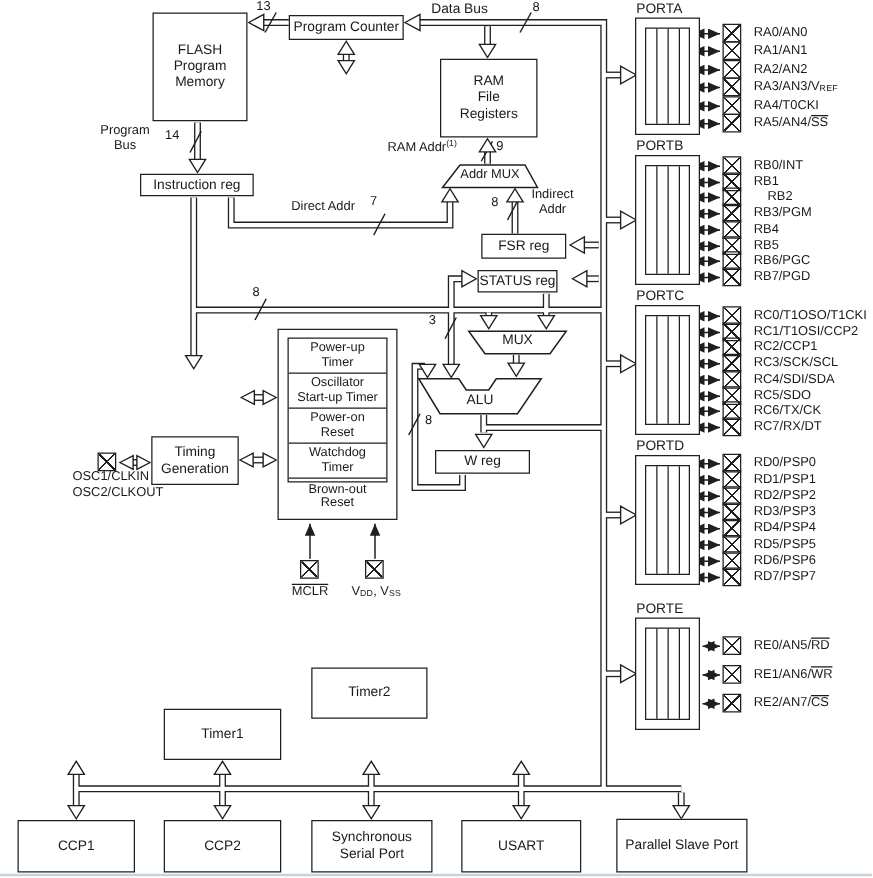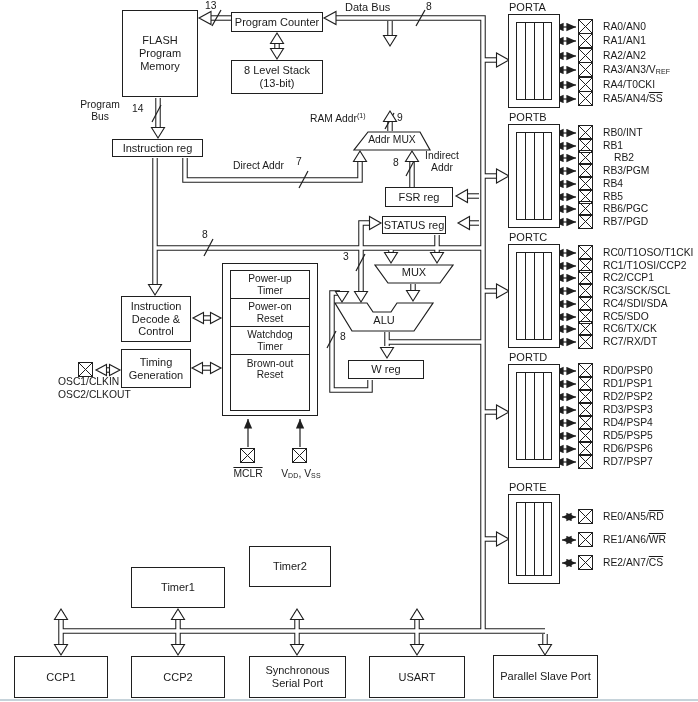--- a/index.html
+++ b/index.html
@@ -211,55 +211,55 @@
 </svg>
 
 <div class="box" style="left:122px;top:10px;width:76px;height:87px">
   <span>FLASH</span>
   <span>Program</span>
   <span>Memory</span>
 </div>
 <div class="box" style="left:231px;top:12px;width:92px;height:20px">
   <span>Program Counter</span>
 </div>
-<div class="box" style="left:231px;top:60px;width:92px;height:34px">
-  <span>8 Level Stack</span>
-  <span>(13-bit)</span>
+<div class="box" style="left:352px;top:47px;width:78px;height:63px">
+  <span>RAM</span>
+  <span>File</span>
+  <span>Registers</span>
 </div>
 <div class="box" style="left:112px;top:139px;width:91px;height:18px">
   <span>Instruction reg</span>
 </div>
 <div class="box" style="left:385px;top:187px;width:68px;height:20px">
   <span>FSR reg</span>
 </div>
 <div class="box" style="left:382px;top:216px;width:64px;height:18px">
   <span>STATUS reg</span>
 </div>
 <div class="box" style="left:348px;top:360px;width:76px;height:19px">
   <span>W reg</span>
-</div>
-<div class="box" style="left:121px;top:296px;width:70px;height:46px">
-  <span>Instruction</span>
-  <span>Decode &amp;</span>
-  <span>Control</span>
 </div>
 <div class="box" style="left:121px;top:349px;width:70px;height:39px">
   <span>Timing</span>
   <span>Generation</span>
 </div>
 
 <div class="lbl ctr" style="left:354px;top:134px;width:76px">Addr MUX</div>
 <div class="lbl ctr lbl11" style="left:381px;top:266px;width:66px">MUX</div>
 <div class="lbl ctr lbl11" style="left:352px;top:314px;width:64px">ALU</div>
 
 <div class="box" style="left:222px;top:263px;width:96px;height:153px"></div>
-<div class="inner" style="left:230px;top:270px;width:80px;height:141px">
+<div class="inner" style="left:230px;top:270px;width:80px;height:116px">
   <div class="tsec">
     <span>Power-up</span>
         <span>Timer</span>
+  </div>
+  <div class="tsec">
+    <span>Oscillator</span>
+        <span>Start-up Timer</span>
   </div>
   <div class="tsec">
     <span>Power-on</span>
         <span>Reset</span>
   </div>
   <div class="tsec">
     <span>Watchdog</span>
         <span>Timer</span>
   </div>
   <div class="tsec">
@@ -405,21 +405,21 @@
 <div class="pinbox" style="left:578px;top:509px"></div>
 <div class="pinlbl" style="left:603px;top:510px"><span>RE0/AN5/</span><span class="over">RD</span></div>
 <div class="pinbox" style="left:578px;top:532px"></div>
 <div class="pinlbl" style="left:603px;top:533px"><span>RE1/AN6/</span><span class="over">WR</span></div>
 <div class="pinbox" style="left:578px;top:555px"></div>
 <div class="pinlbl" style="left:603px;top:556px"><span>RE2/AN7/</span><span class="over">CS</span></div>
 
 <div class="box" style="left:131px;top:567px;width:94px;height:41px">
       <span>Timer1</span>
     </div>
-<div class="box" style="left:249px;top:546px;width:82px;height:41px">
+<div class="box" style="left:249px;top:534px;width:93px;height:41px">
       <span>Timer2</span>
     </div>
 <div class="box" style="left:14px;top:656px;width:94px;height:42px">
       <span>CCP1</span>
     </div>
 <div class="box" style="left:131px;top:656px;width:94px;height:42px">
       <span>CCP2</span>
     </div>
 <div class="box" style="left:249px;top:656px;width:97px;height:42px">
   <span>Synchronous</span>

